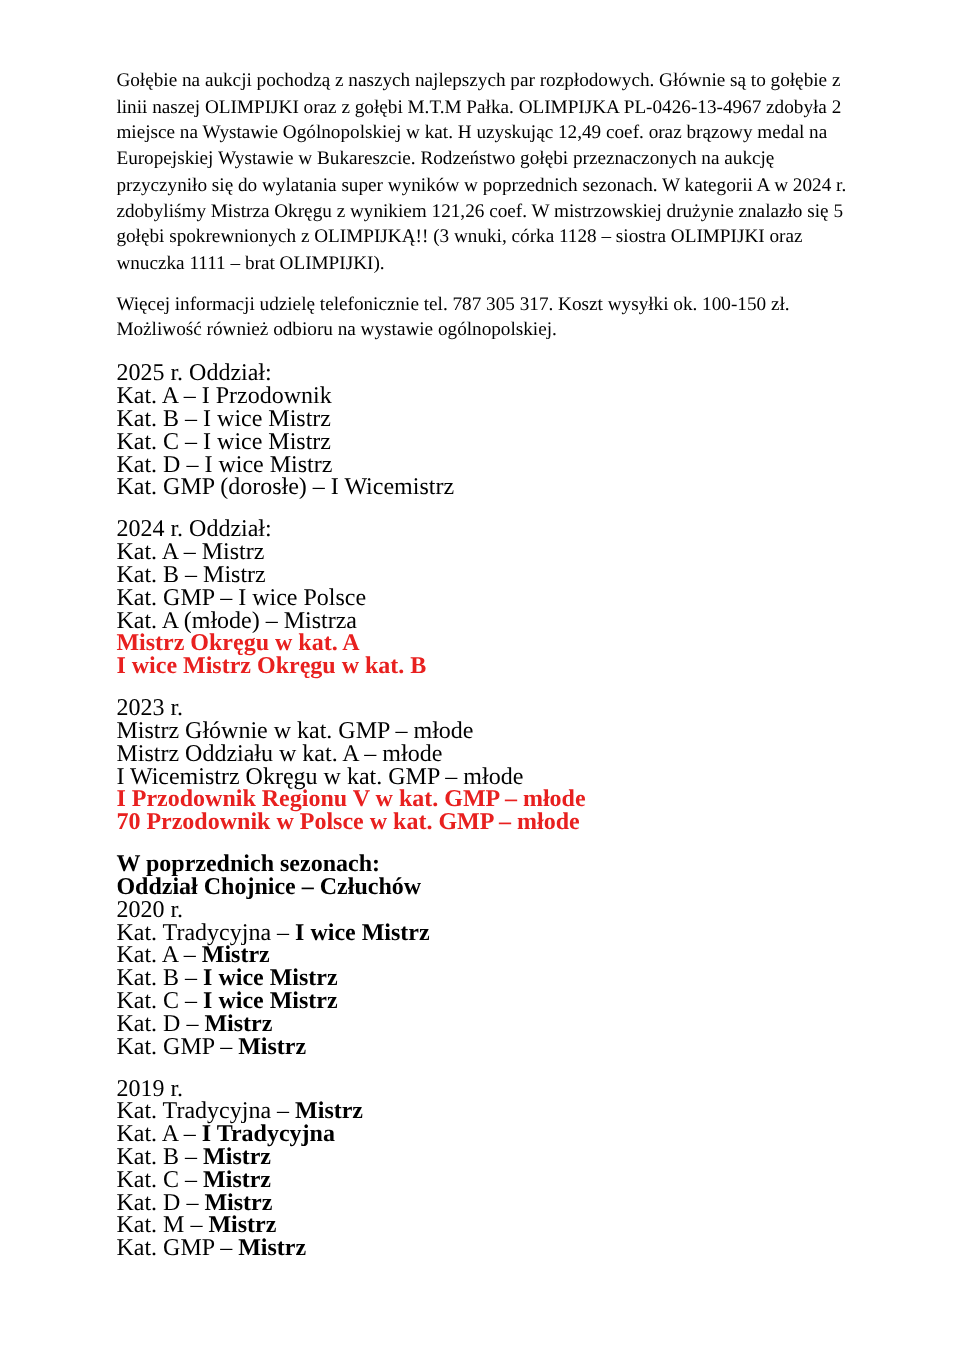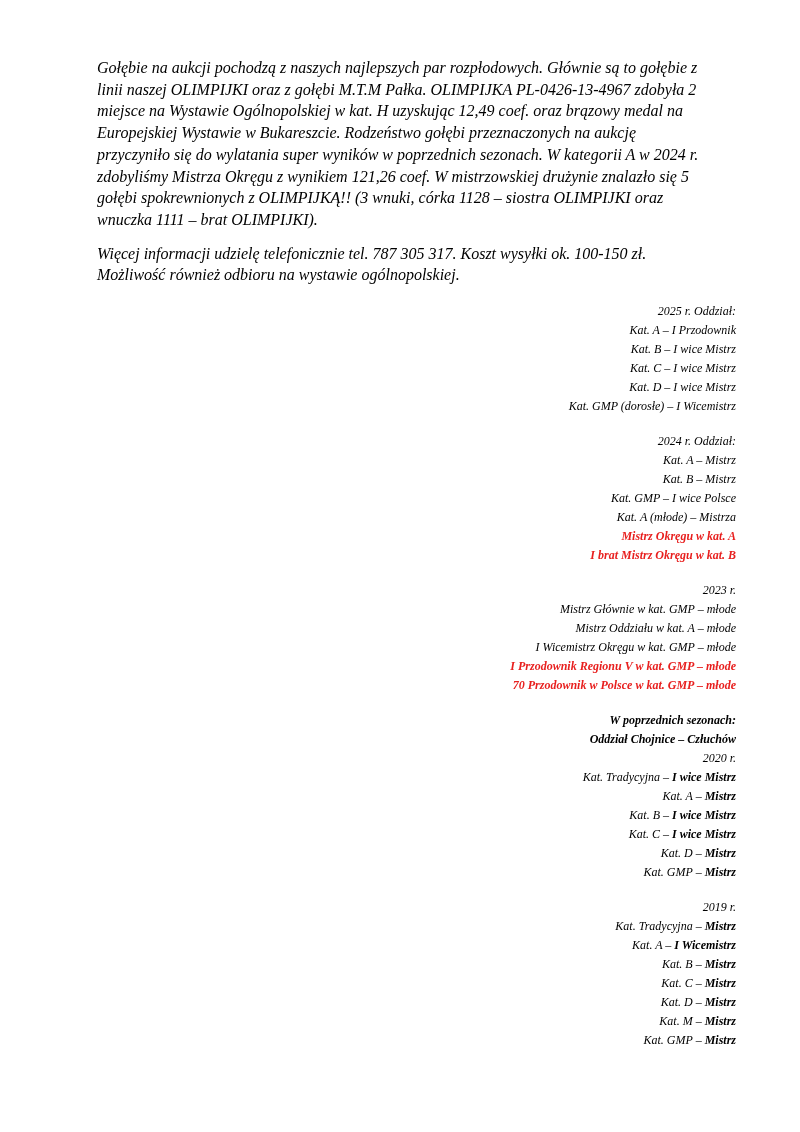--- a/index.html
+++ b/index.html
@@ -3,34 +3,33 @@
 <meta charset="utf-8">
 <style>
   html, body { margin: 0; padding: 0; background: #ffffff; }
   .page {
     box-sizing: border-box;
     width: 800px;
     height: 1132px;
     background: var(--paper, #ffffff);
     color: var(--ink, #000000);
     font-family: "Liberation Serif", "DejaVu Serif", serif;
-    padding: 57px 64px 0 97px;
+    padding: 57px 87px 0 97px;
     overflow: hidden;
-    font-style: italic;
   }
   .para {
     margin: 0 0 12px 0;
     font-size: 16px;
     line-height: 21.7px;
     white-space: pre;
   }
   .awards {
     margin: 16px 0 0 0;
-    text-align: right;
-    font-size: 12px;
+    text-align: left;
+    font-size: 20px;
     line-height: 19px;
   }
   .awards .line { white-space: nowrap; }
   .bold { font-weight: bold; }
   .red  { color: var(--red, #e8201f); }
 </style>
 </head>
 <body>
 
 <div class="page">
@@ -59,21 +58,21 @@
   </section>
 
   <section class="awards">
     <div class="line">2024 r. Oddział:</div>
     <div>
         <div class="line">Kat. A – Mistrz</div>
         <div class="line">Kat. B – Mistrz</div>
         <div class="line">Kat. GMP – I wice Polsce</div>
         <div class="line">Kat. A (młode) – Mistrza</div>
         <div class="line bold red">Mistrz Okręgu w kat. A</div>
-        <div class="line bold red">I brat Mistrz Okręgu w kat. B</div>
+        <div class="line bold red">I wice Mistrz Okręgu w kat. B</div>
       </div>
   </section>
 
   <section class="awards">
     <div class="line">2023 r.</div>
     <div>
         <div class="line">Mistrz Głównie w kat. GMP – młode</div>
         <div class="line">Mistrz Oddziału w kat. A – młode</div>
         <div class="line">I Wicemistrz Okręgu w kat. GMP – młode</div>
         <div class="line bold red">I Przodownik Regionu V w kat. GMP – młode</div>
@@ -92,21 +91,21 @@
         <div class="line"><span>Kat. C – </span><span class="bold">I wice Mistrz</span></div>
         <div class="line"><span>Kat. D – </span><span class="bold">Mistrz</span></div>
         <div class="line"><span>Kat. GMP – </span><span class="bold">Mistrz</span></div>
       </div>
   </section>
 
   <section class="awards">
     <div class="line">2019 r.</div>
     <div>
         <div class="line"><span>Kat. Tradycyjna – </span><span class="bold">Mistrz</span></div>
-        <div class="line"><span>Kat. A – </span><span class="bold">I Wicemistrz</span></div>
+        <div class="line"><span>Kat. A – </span><span class="bold">I Tradycyjna</span></div>
         <div class="line"><span>Kat. B – </span><span class="bold">Mistrz</span></div>
         <div class="line"><span>Kat. C – </span><span class="bold">Mistrz</span></div>
         <div class="line"><span>Kat. D – </span><span class="bold">Mistrz</span></div>
         <div class="line"><span>Kat. M – </span><span class="bold">Mistrz</span></div>
         <div class="line"><span>Kat. GMP – </span><span class="bold">Mistrz</span></div>
       </div>
   </section>
 
 </div>
 

